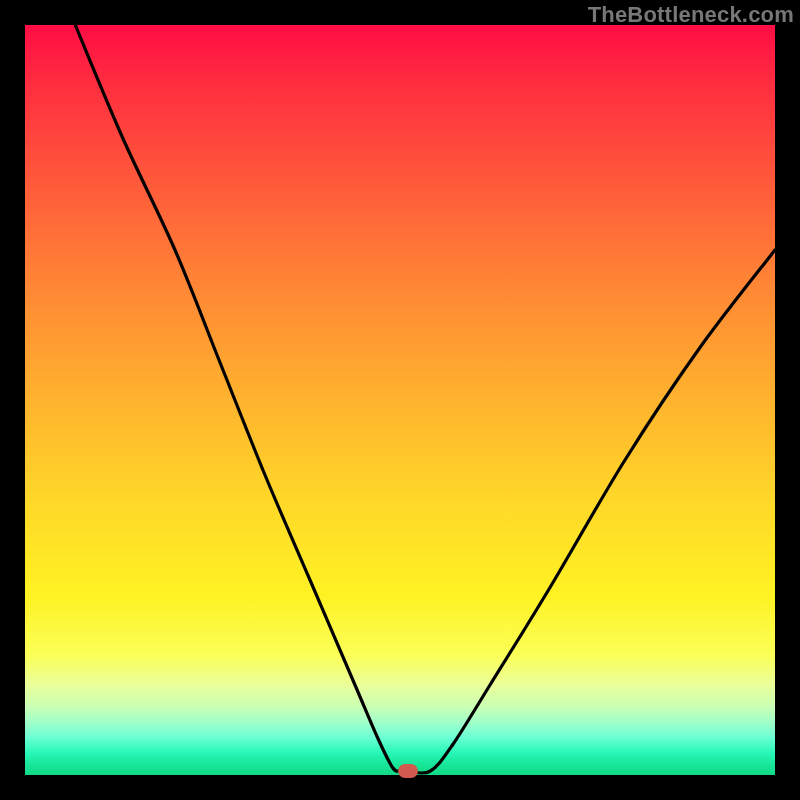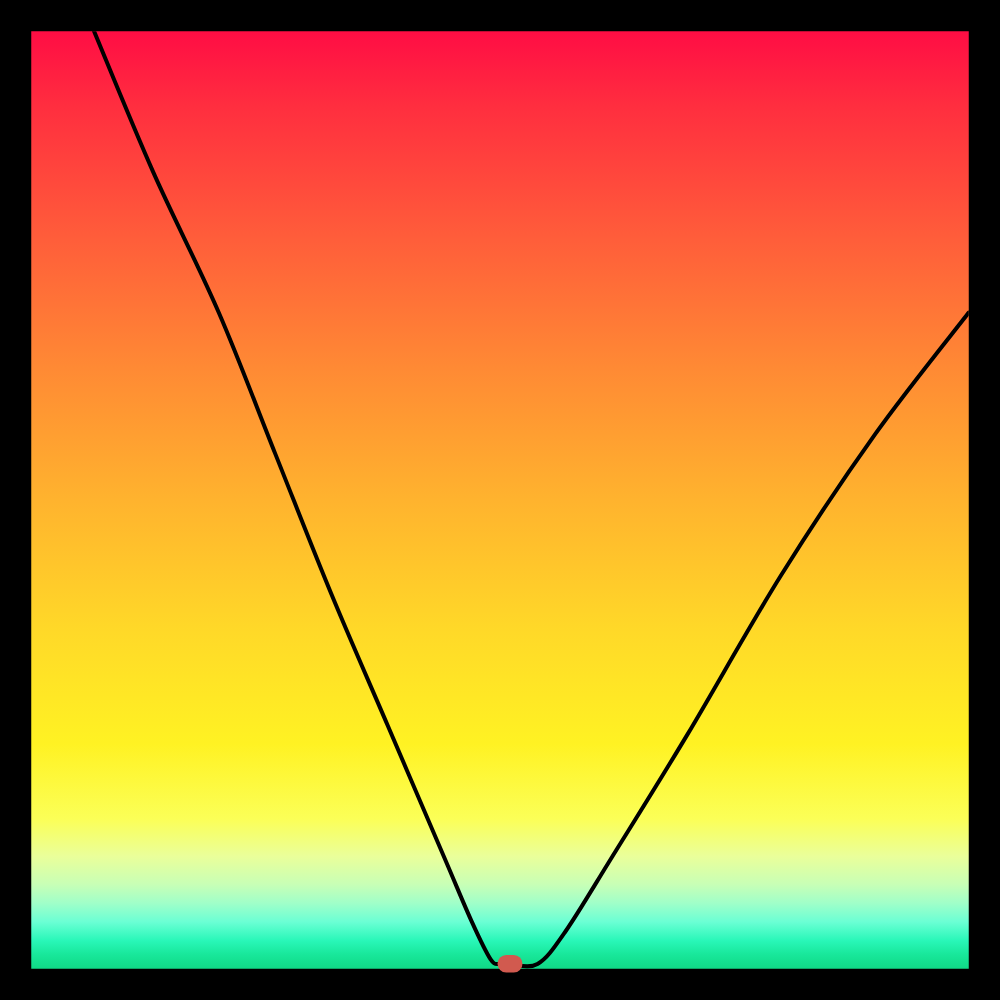--- a/index.html
+++ b/index.html
@@ -65,20 +65,21 @@
     border-radius: 7px;
     background: #d15a4f;
     z-index: 10;
     transform: translate(-50%, -50%);
   }
 </style>
 </head>
 <body>
 
 <div class="container">
+  <div class="watermark">TheBottleneck.com</div>
 
   <div class="plot-area">
     <svg class="curve" viewBox="0 0 750 750" preserveAspectRatio="none">
       <path id="curve-path" d="M 50.25,0 C 58.125,18.75 80.875,75 97.5,112.5 C 114.125,150 133.75,187.5 150,225 C 166.25,262.5 180,299.99999999999994 195,337.49999999999994 C 210,374.99999999999994 225,413.75 240,450 C 255,486.25 270,520 285,555 C 300,590 318.75,633.75 330,660 C 341.25,686.25 346.25,698.75 352.5,712.5 C 358.75,726.25 363.75,736.875 367.5,742.5 C 371.25,748.125 372.5,745.625 375,746.25 C 377.5,746.875 377.5,746.25 382.5,746.25 C 387.5,746.25 397.5,750.625 405,746.25 C 412.5,741.875 417.49999999999994,734.375 427.49999999999994,720 C 437.49999999999994,705.625 448.75,686.25 465,660 C 481.25,633.75 502.5,600 525,562.5 C 547.5,525 575,475 600,435 C 625,395 650,357.50000000000006 675,322.50000000000006 C 700,287.50000000000006 737.5,241.25 750,225" stroke="#000" stroke-width="3.2" fill="none" stroke-linecap="round" stroke-linejoin="round"></path>
     </svg>
     <div class="marker" id="marker" style="left: 382.5px; top: 746.25px; background: rgb(209, 90, 79);"></div>
   </div>
 </div>
 
 </body></html>

